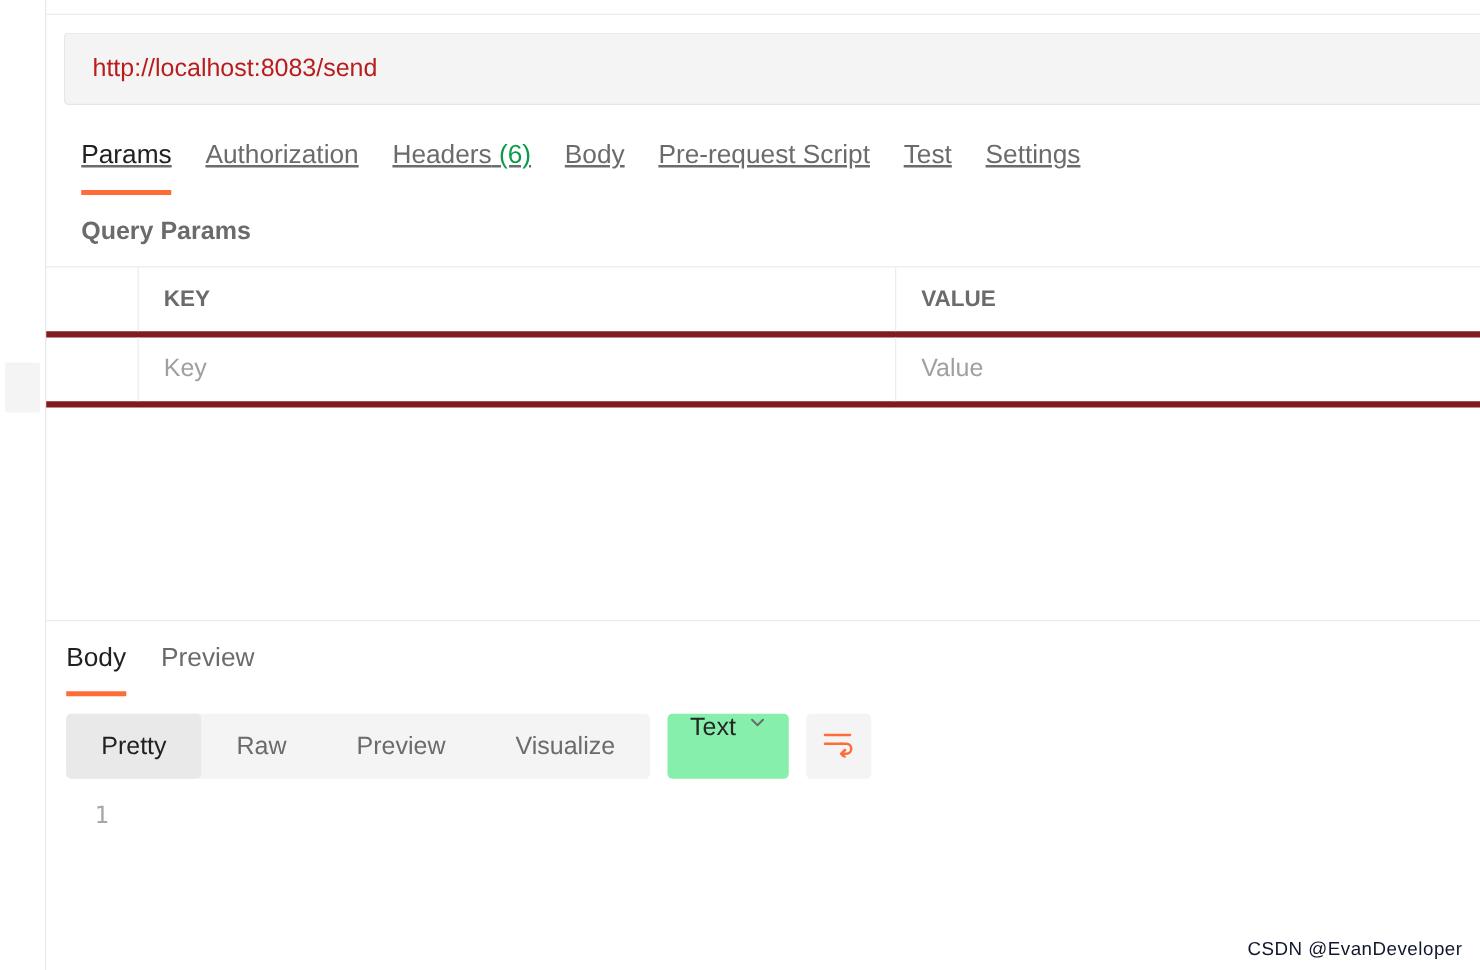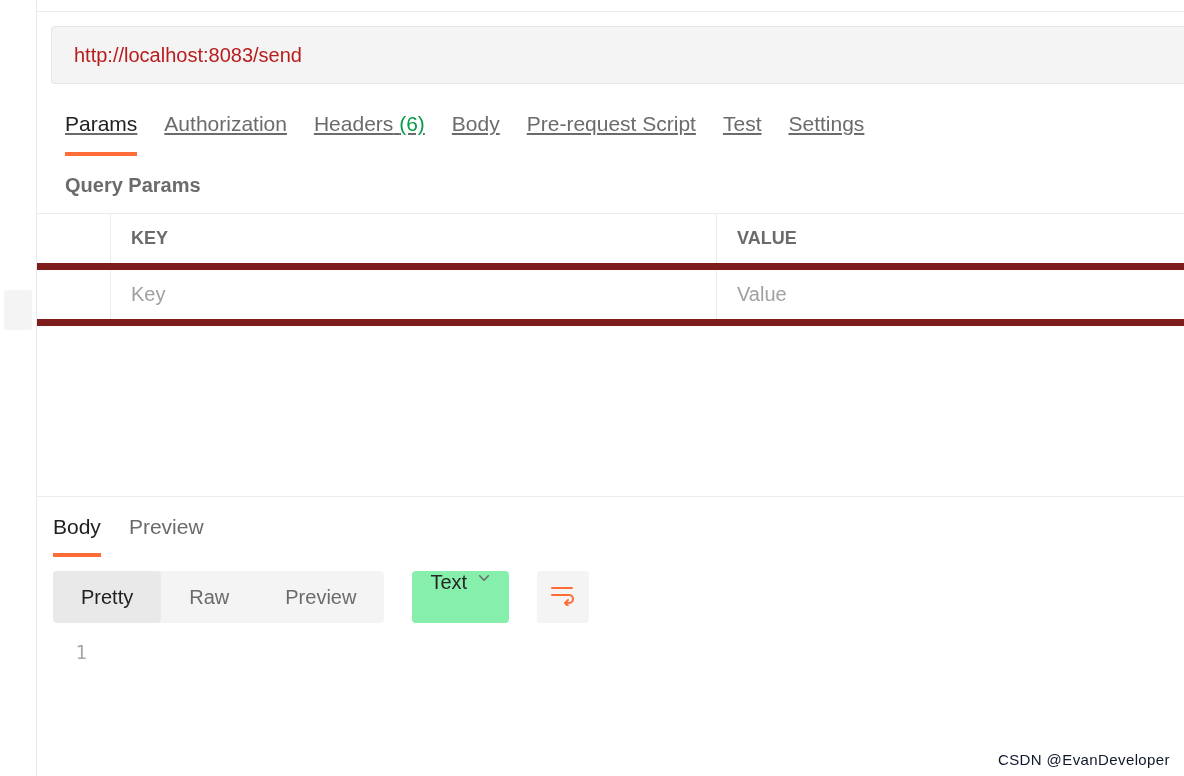--- a/index.html
+++ b/index.html
@@ -89,21 +89,21 @@
     font-size: 20px;
     font-weight: 600;
     color: #6b6b6b;
     padding: 18px 0 16px 28px;
   }
 
   
   .params-table { border-top: 1px solid #ececec; }
   .params-table .row {
     display: flex;
-    border-bottom: 7px solid #7f1d1d;
+    border-bottom: 5px solid #7f1d1d;
     height: 56px;
     align-items: stretch;
   }
   .params-table .row.header { font-weight: 700; color: #6b6b6b; font-size: 18px; }
   .col-check {
     width: 74px;
     border-right: 1px solid #ececec;
   }
   .col-key {
     width: 606px;
@@ -137,21 +137,21 @@
     padding: 18px 0 0 16px;
     font-size: 21px;
     color: #6b6b6b;
   }
   .resp-tabs .tab { cursor: pointer; padding-bottom: 14px; }
   .resp-tabs .tab.active { color: #212121; border-bottom: 4px solid #ff6c37; }
 
   .resp-controls {
     display: flex;
     align-items: center;
-    gap: 28px;
+    gap: 14px;
     padding: 14px 0 0 16px;
   }
   .view-modes {
     display: flex;
     background: #f4f4f4;
     border-radius: 4px;
     height: 52px;
     align-items: center;
   }
   .view-modes .mode {
@@ -253,20 +253,21 @@
     <div class="resp-tabs">
       <div class="tab active">Body</div>
       <div class="tab">Preview</div>
     </div>
 
     <div class="resp-controls">
       <div class="view-modes">
         <div class="mode active">Pretty</div>
         <div class="mode">Raw</div>
         <div class="mode">Preview</div>
+        <div class="mode">Visualize</div>
       </div>
       <div class="lang-select">
         <span>Text</span>
         <span class="chev">
           <svg width="14" height="14" viewBox="0 0 16 16">
               <path d="M3 5.5l5 5 5-5" fill="none" stroke="#6b6b6b" stroke-width="1.8" stroke-linecap="round" stroke-linejoin="round"></path>
             </svg>
         </span>
       </div>
       <div class="wrap-btn">

